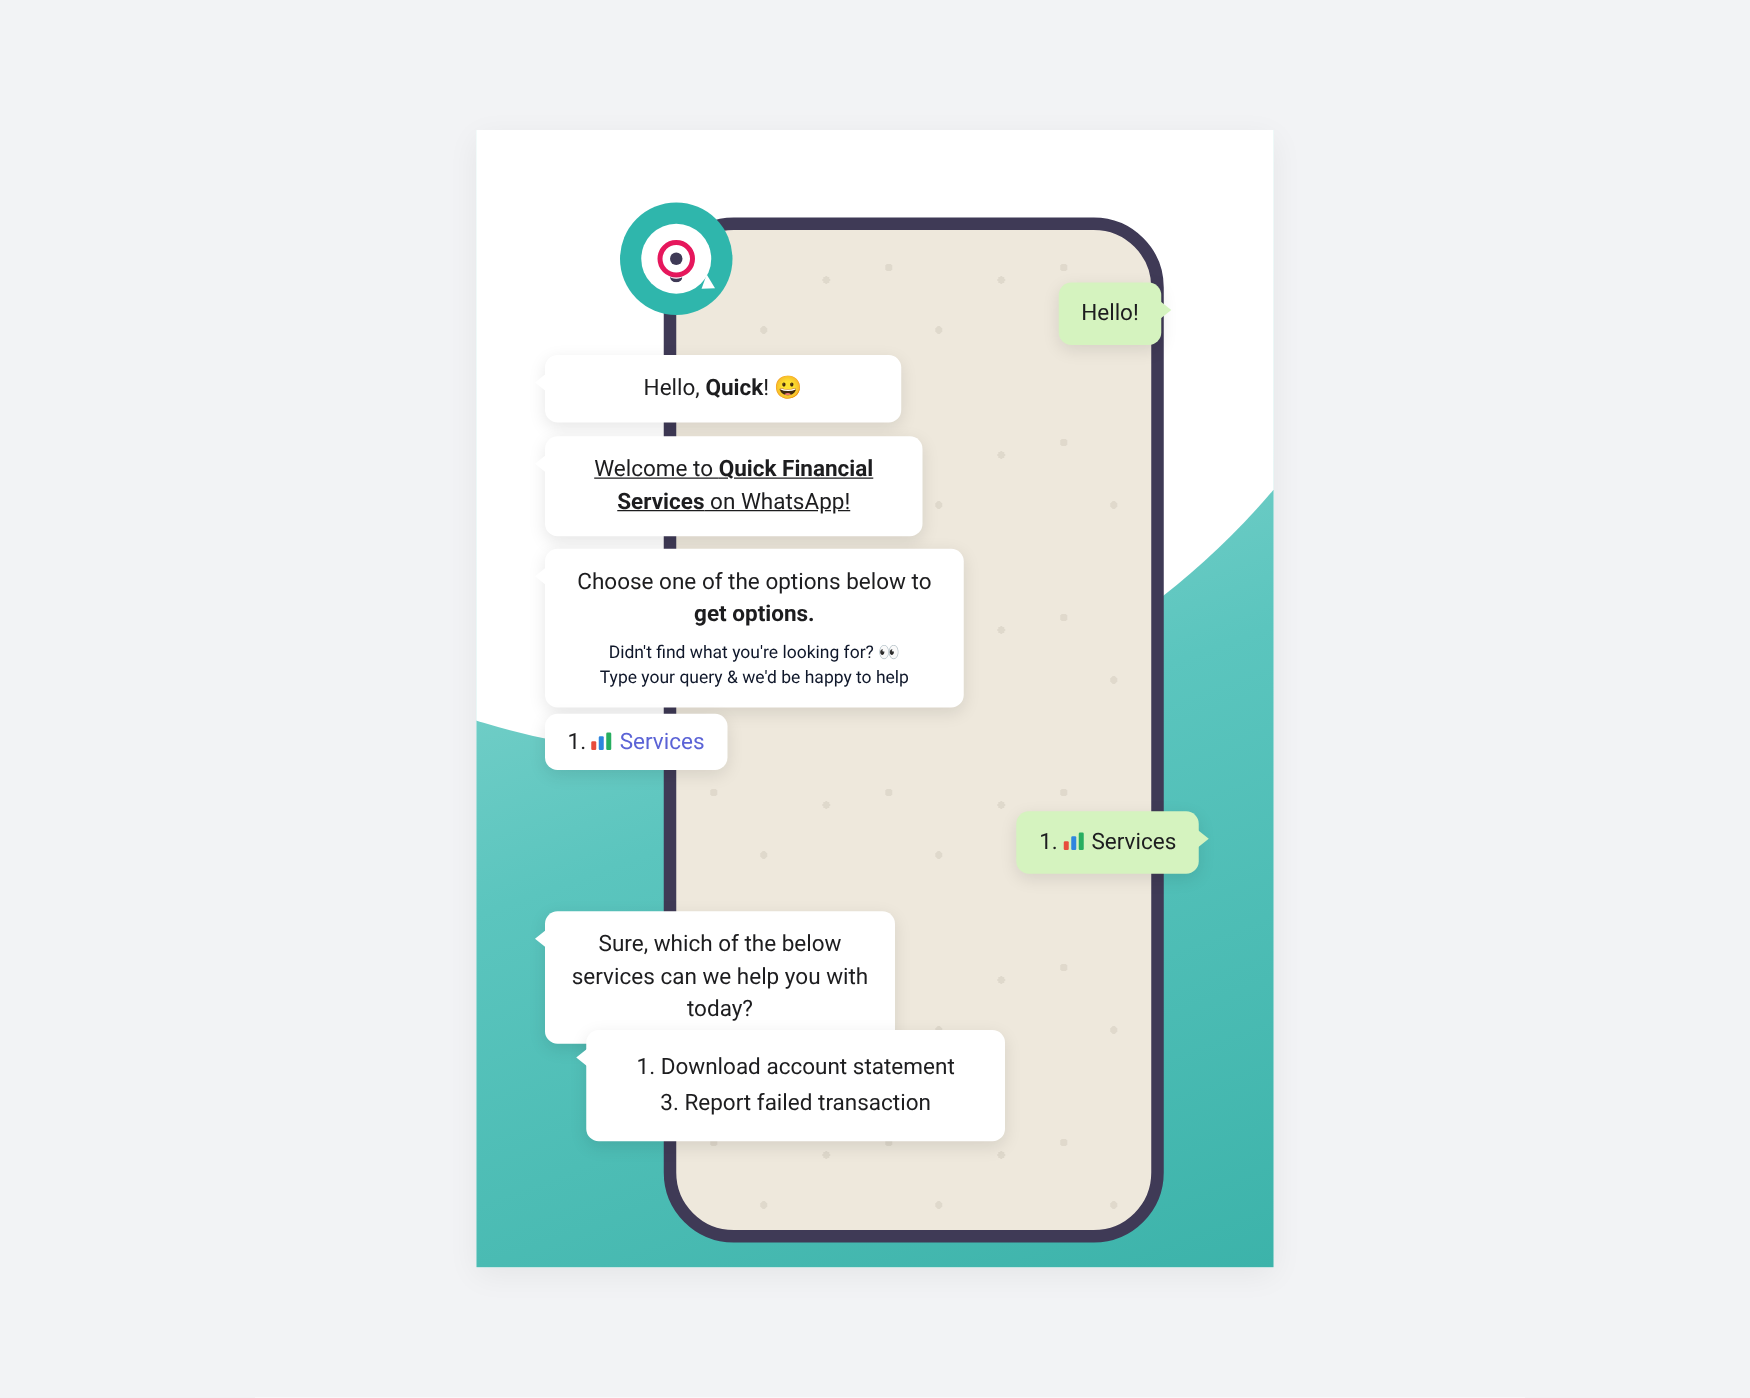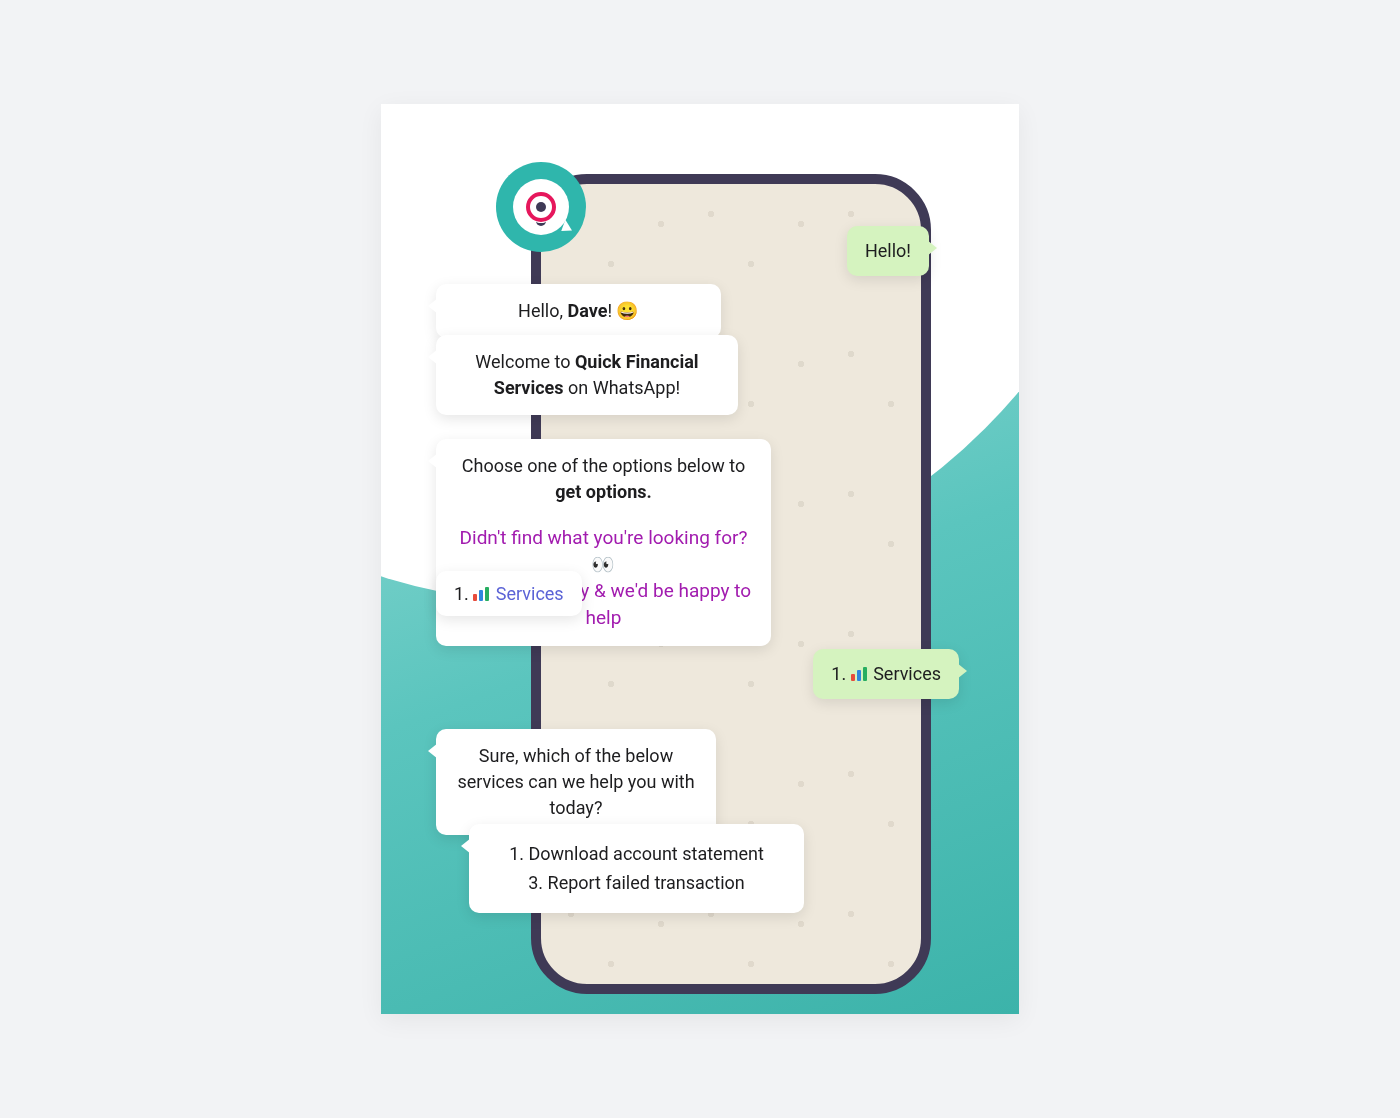--- a/index.html
+++ b/index.html
@@ -135,23 +135,23 @@
     border-right: 10px solid #fff;
   }
   .msg.out .tail-r {
     right:-8px; top:14px;
     border-top: 8px solid transparent;
     border-bottom: 8px solid transparent;
     border-left: 10px solid #d5f3bf;
   }
 
   .sub {
-    color: #a21caf;
-    font-size: 19px;
-    margin-top: 20px;
+    color: #0f172a;
+    font-size: 14px;
+    margin-top: 8px;
     line-height: 1.4;
   }
 
   .quick-row {
     position: absolute;
     left: 55px; top: 467px;
     display: flex;
     gap: 16px;
   }
   .quick {
@@ -203,25 +203,25 @@
   <div class="chat">
 
     <div class="msg out" style="right:90px; top:122px; padding:12px 18px;">
       <span>Hello!</span>
       <span class="tail-r"></span>
     </div>
 
     <div class="msg" style="left:55px; top:180px; width:285px;">
       <span class="tail-l"></span>
       <span>
-        <span>Hello, </span><b>Dave</b><span>! 😀</span>
+        <span>Hello, </span><b>Quick</b><span>! 😀</span>
       </span>
     </div>
 
-    <div class="msg" style="left:55px; top:231px; width:302px;">
+    <div class="msg" style="left:55px; top:245px; width:302px;text-decoration:underline;">
       <span class="tail-l"></span>
       <span>
         <span>Welcome to </span><b>Quick Financial Services</b><span> on WhatsApp!</span>
       </span>
     </div>
 
     <div class="msg" style="left:55px; top:335px; width:335px;">
       <span class="tail-l"></span>
       <div>
         <span>Choose one of the options below to </span><b>get options.</b>

